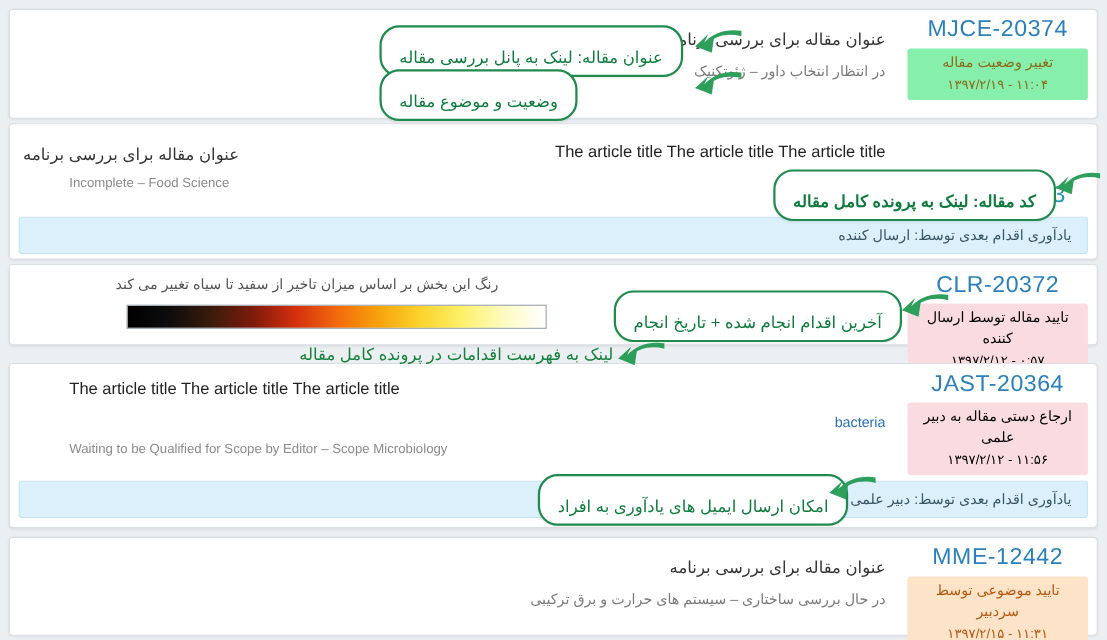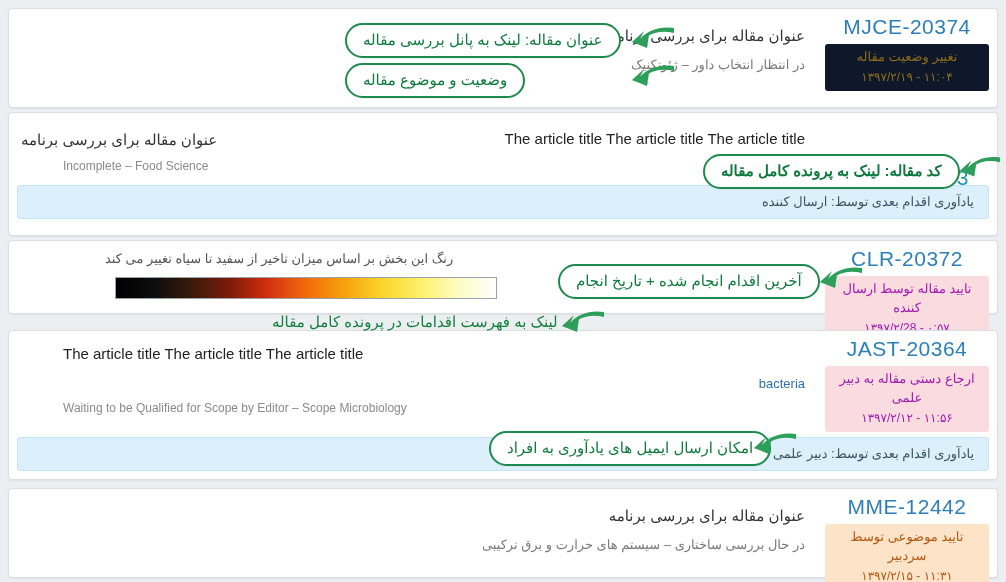--- a/index.html
+++ b/index.html
@@ -48,22 +48,22 @@
     padding: 4px 6px 5px 6px;
     font-size: 13px;
     line-height: 1.45;
   }
   .badge .b-line2 {
     display: block;
     font-size: 12px;
     margin-top: 2px;
     direction: ltr;
   }
-  .badge.yellow { background: #0f172a; color: #8a6d1a; }
-  .badge.pink   { background: #fadbe0; color: #a21caf; }
+  .badge.yellow { background: #86efac; color: #8a6d1a; }
+  .badge.pink   { background: #fadbe0; color: #000000; }
   .badge.orange { background: #fde3c8; color: #b25a12; }
 
   
   .main-area {
     position: absolute;
     top: 0; right: 180px; left: 0;
     padding: 14px 12px 10px 12px;
   }
   .line-title-fa {
     font-size: 15px;
@@ -118,21 +118,21 @@
   }
 
   
   .callout {
     position: absolute;
     border: 2px solid #1f8a4d;
     border-radius: 18px;
     background: #ffffff;
     color: #0f7a3d;
     font-size: 15px;
-    padding: 6px 16px 7px 16px;
+    padding: 18px 16px 7px 16px;
     white-space: nowrap;
     box-shadow: 0 1px 1px rgba(0,0,0,0.05);
     z-index: 40;
   }
   .callout.plain {
     border: none;
     background: transparent;
     box-shadow: none;
     color: #15803d;
     font-size: 15px;
@@ -186,31 +186,31 @@
     <div class="status-col">
       <div class="code teal">FSCT-20373</div>
     </div>
     <div class="main-area">
       <div style="display:flex; justify-content:space-between; align-items:center;">
         <div class="line-title-en">The article title The article title The article title</div>
         <div class="line-title-fa">عنوان مقاله برای بررسی برنامه</div>
       </div>
       <div class="line-sub-en">Incomplete – Food Science</div>
     </div>
-    <div class="reminder" style="bottom:16px;text-align:right;">
+    <div class="reminder" style="bottom:4px;text-align:right;">
       <span>یادآوری اقدام بعدی توسط: ارسال کننده</span>
     </div>
   </div>
 
   <div class="card" style="top:240px; height:74px;">
     <div class="status-col">
       <div class="code">CLR-20372</div>
       <div class="badge pink">
         <span>تایید مقاله توسط ارسال کننده</span>
-        <span class="b-line2">۱۳۹۷/۲/28 - ۰:۵۷</span>
+        <span class="b-line2">۱۳۹۷/۲/۱۲ - ۰:۵۷</span>
       </div>
     </div>
     <div class="grad-note" style="top:10px; left:96px; width:400px;">رنگ این بخش بر اساس میزان تاخیر از سفید تا سیاه تغییر می کند</div>
     <div class="grad-bar" style="top:36px; left:106px; width:382px;"></div>
   </div>
 
   <div class="card" style="top:330px; height:150px;">
     <div class="status-col">
       <div class="code">JAST-20364</div>
       <div class="badge pink">

